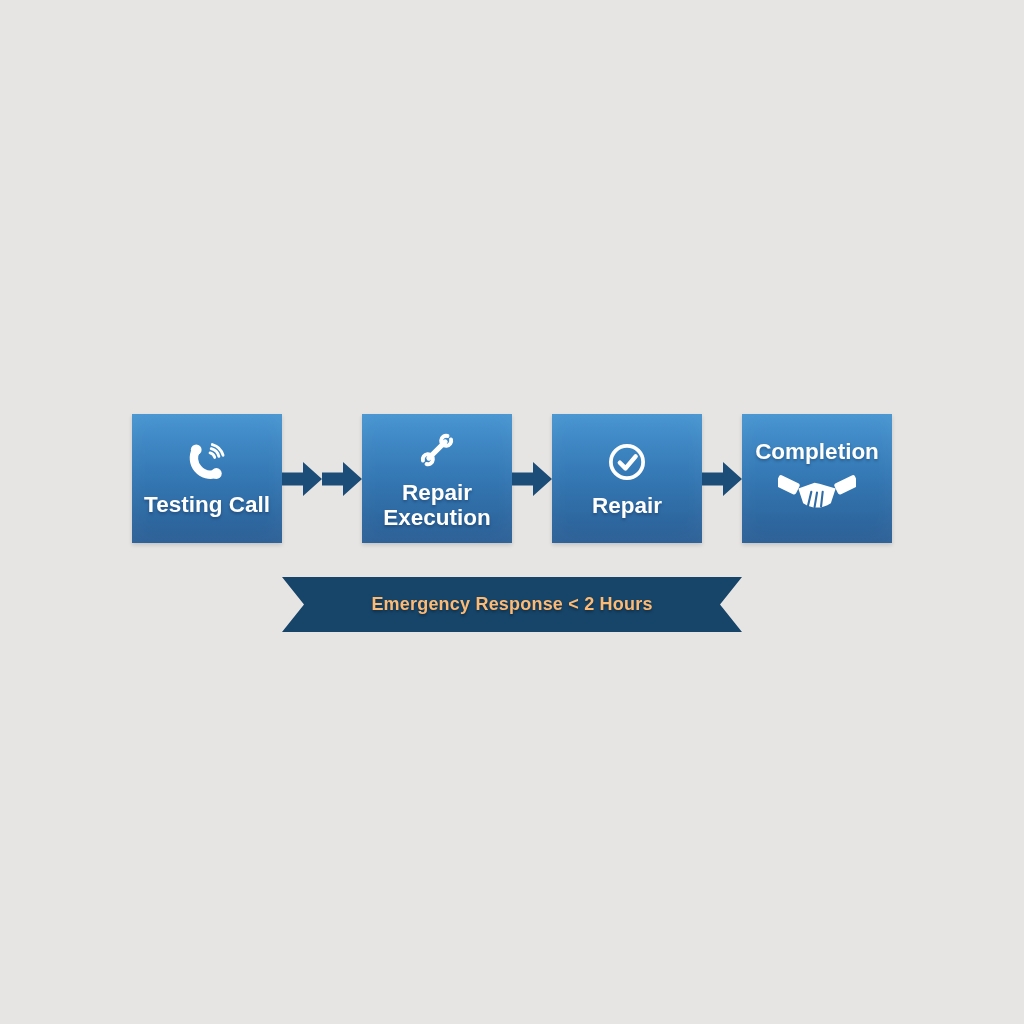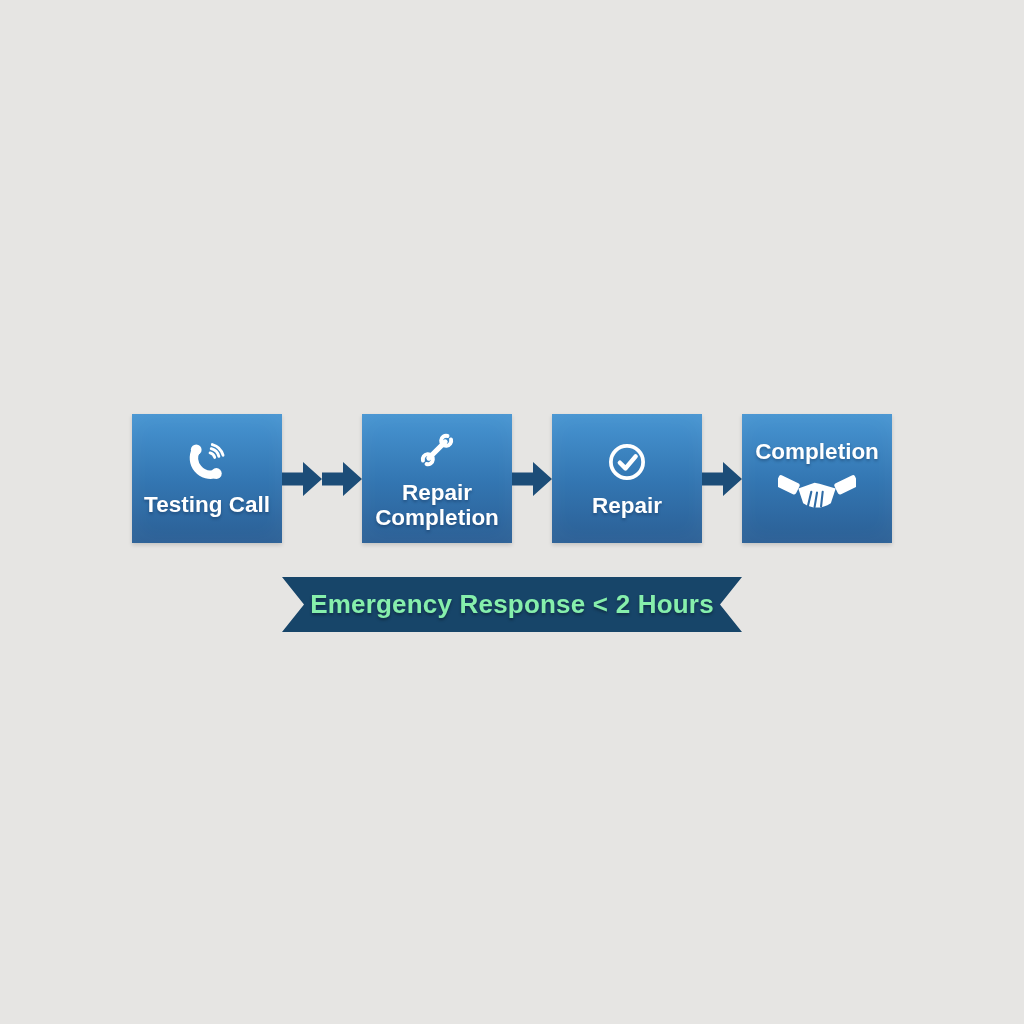--- a/index.html
+++ b/index.html
@@ -39,21 +39,21 @@
     text-align:center;text-shadow:0 2px 3px rgba(10,30,60,.35);padding:0 4px;
   }
   .arrow-wrap{width:40px;display:flex;justify-content:center;line-height:0;}
   .ribbon{
     margin-top:34px;width:460px;height:55px;
     display:flex;align-items:center;justify-content:center;
     background:var(--ribbon);
     clip-path:polygon(22px 50%,0 0,100% 0,calc(100% - 22px) 50%,100% 100%,0 100%);
   }
   .ribbon-label{
-    color:#86efac;font-weight:700;font-size:26px;letter-spacing:.2px;
+    color:#fdba74;font-weight:700;font-size:18px;letter-spacing:.2px;
     text-shadow:0 2px 3px rgba(0,0,0,.35);white-space:nowrap;
   }
 </style>
 </head>
 <body>
 
 <div class="flow-wrap">
   <div class="steps-row">
       <div class="step-box">
         <span class="step-icon">
@@ -83,21 +83,21 @@
       <div class="step-box">
         <span class="step-icon">
           <svg viewBox="0 0 64 64" width="46" height="46">
             <g transform="rotate(45 32 32)" fill="none" stroke="#fff" stroke-linecap="round">
               <path d="M35.5 7.9 A 7 7 0 1 1 28.5 7.9" stroke-width="5.5"></path>
               <path d="M28.5 56.1 A 7 7 0 1 1 35.5 56.1" stroke-width="5.5"></path>
               <line x1="32" y1="16" x2="32" y2="48" stroke-width="7"></line>
             </g>
           </svg>
         </span>
-        <div class="step-label">Repair Completion</div>
+        <div class="step-label">Repair Execution</div>
       </div>
       <span class="arrow-wrap">
         <svg width="40" height="34" viewBox="0 0 40 34">
           <polygon points="0,10.5 21,10.5 21,0 40,17 21,34 21,23.5 0,23.5" fill="var(--arrow)"></polygon>
         </svg>
       </span>
       <div class="step-box">
         <span class="step-icon">
           <svg viewBox="0 0 64 64" width="48" height="48">
             <circle cx="32" cy="32" r="21.5" fill="none" stroke="#fff" stroke-width="5"></circle>

